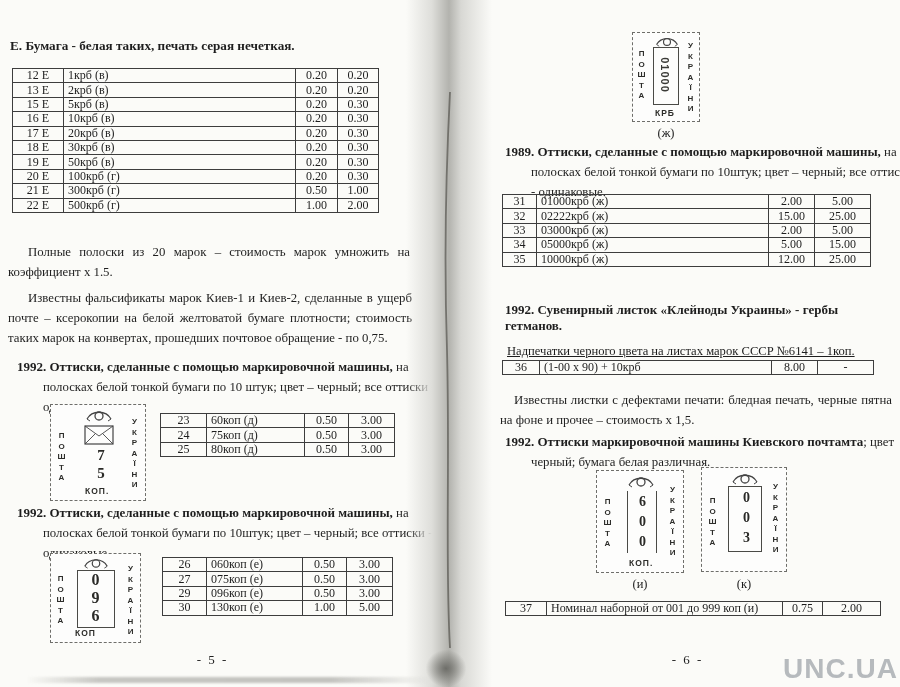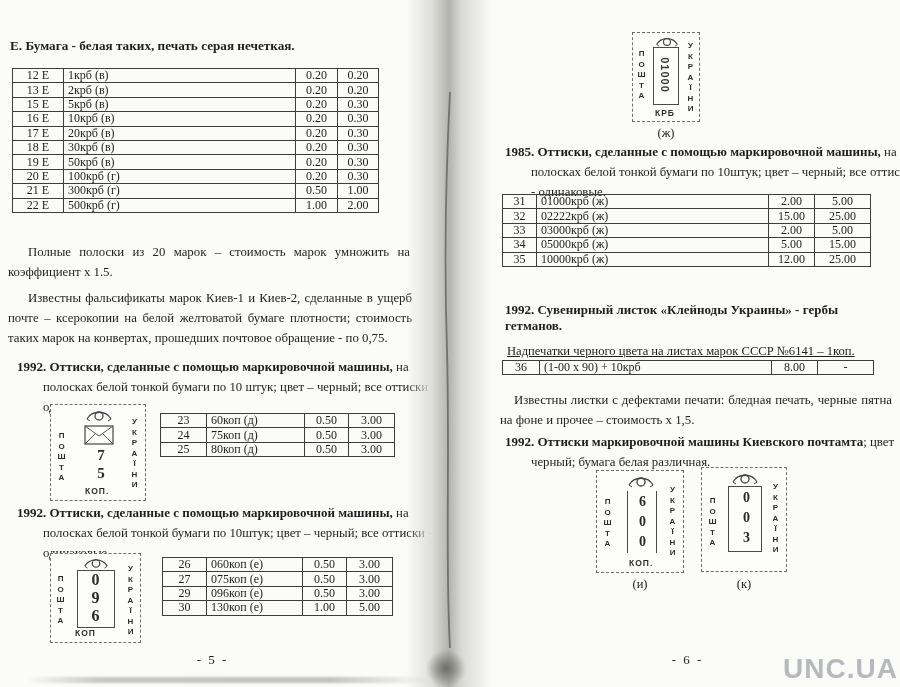--- a/index.html
+++ b/index.html
@@ -296,21 +296,21 @@
       </svg>
       <span class="vside" style="left:4px;top:16px">ПОШТА</span>
       <span class="vside" style="right:4px;top:8px">УКРАЇНИ</span>
       <div class="ibox" style="left:20px;top:14px;width:24px;height:56px"></div>
       <span class="rot90" style="left:4px;top:36px;width:56px;text-align:center">01000</span>
       <span class="unit" style="left:22px;bottom:3px">КРБ</span>
     </div>
     <div class="abs stamp-label" style="left:157px;top:126px;width:68px">(ж)</div>
 
     <div class="abs sec" style="top:142px;left:30px;width:388px">
-      <b>1985. Оттиски, сделанные с помощью маркировочной машины,</b>
+      <b>1989. Оттиски, сделанные с помощью маркировочной машины,</b>
       <span>на полосках белой тонкой бумаги по 10штук; цвет – черный; все оттиски - одинаковые.</span>
     </div>
 
     <table class="cat abs" style="top:194px;left:27px;width:368px">
       <colgroup>
           <col style="width:34px">
           <col style="width:232px">
           <col style="width:46px">
           <col style="width:56px">
         </colgroup>
@@ -410,20 +410,26 @@
 
     <table class="cat abs" style="top:601px;left:30px;width:375px">
       <colgroup>
           <col style="width:41px">
           <col style="width:236px">
           <col style="width:40px">
           <col style="width:58px">
         </colgroup>
       <tbody>
 
+          <tr>
+            <td class="c-num">37</td>
+            <td class="c-desc">Номинал наборной от 001 до 999 коп  (и)</td>
+            <td class="c-p">0.75</td>
+            <td class="c-p">2.00</td>
+          </tr>
 
         </tbody>
     </table>
 
     <div class="abs pageno" style="top:652px;left:0;width:425px;text-align:center">- 6 -</div>
   </div>
 
   <div class="spine-band"></div>
   <svg class="abs" style="left:420px;top:0" width="60" height="687">
     <path d="M30 92 C 26 170, 24 260, 27 350 C 30 470, 25 560, 30 648" stroke="#55544f" stroke-width="1.8" fill="none" opacity="0.7"></path>

